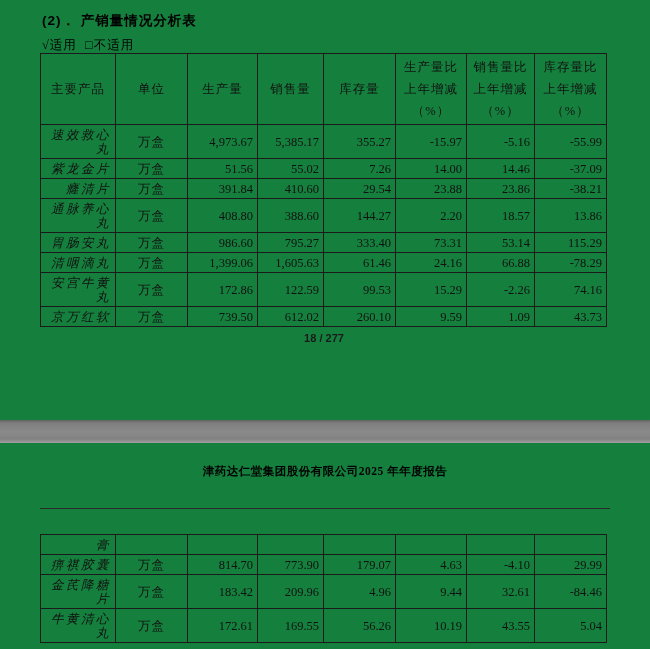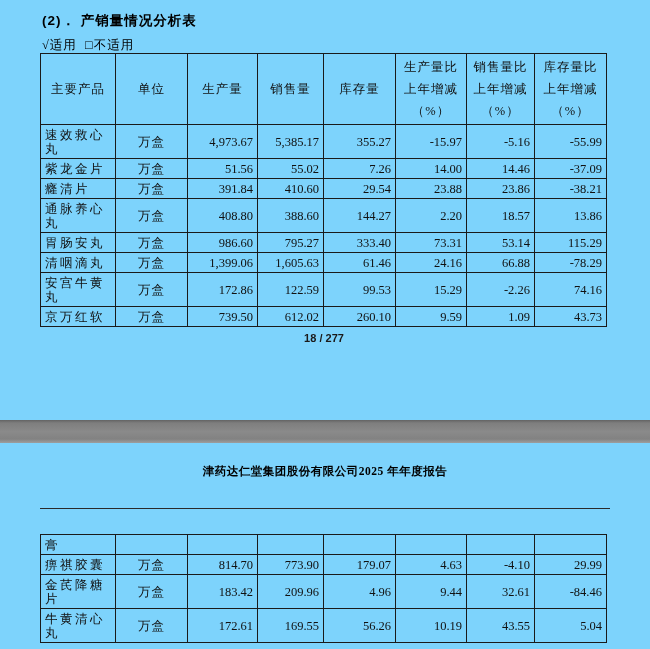--- a/index.html
+++ b/index.html
@@ -1,19 +1,19 @@
 <!DOCTYPE html>
 <html><head>
 <meta charset="utf-8">
 <style>
   html,body{margin:0;padding:0;background:#ffffff;}
   #viewport{
     position:relative;
     width:650px;height:649px;
-    background:#7dd3fc;
+    background:#15803d;
     overflow:hidden;
     font-family:"Liberation Serif","DejaVu Serif",serif;
     color:#111;
   }
   .section-title{
     position:absolute;left:42px;top:12px;
     font-family:"Liberation Sans","DejaVu Sans",sans-serif;
     font-size:13.5px;font-weight:bold;color:#000;
     white-space:pre;letter-spacing:1px;
   }
@@ -42,24 +42,25 @@
     height:49px;
     padding:2px 2px;
     letter-spacing:1px;
     font-size:12.5px;
   }
   table.report td{
     line-height:14px;
     padding:2.5px 4px;
   }
   td.c-prod{
-    text-align:left;
+    text-align:right;
     letter-spacing:2.5px;
     padding-left:5px;padding-right:2px;
     word-break:break-all;
+    font-style:italic;
   }
   td.c-unit{
     text-align:center;
     padding-left:8px;
     letter-spacing:1px;
   }
   td.c-num{
     text-align:right;
     padding-right:5px;
   }

